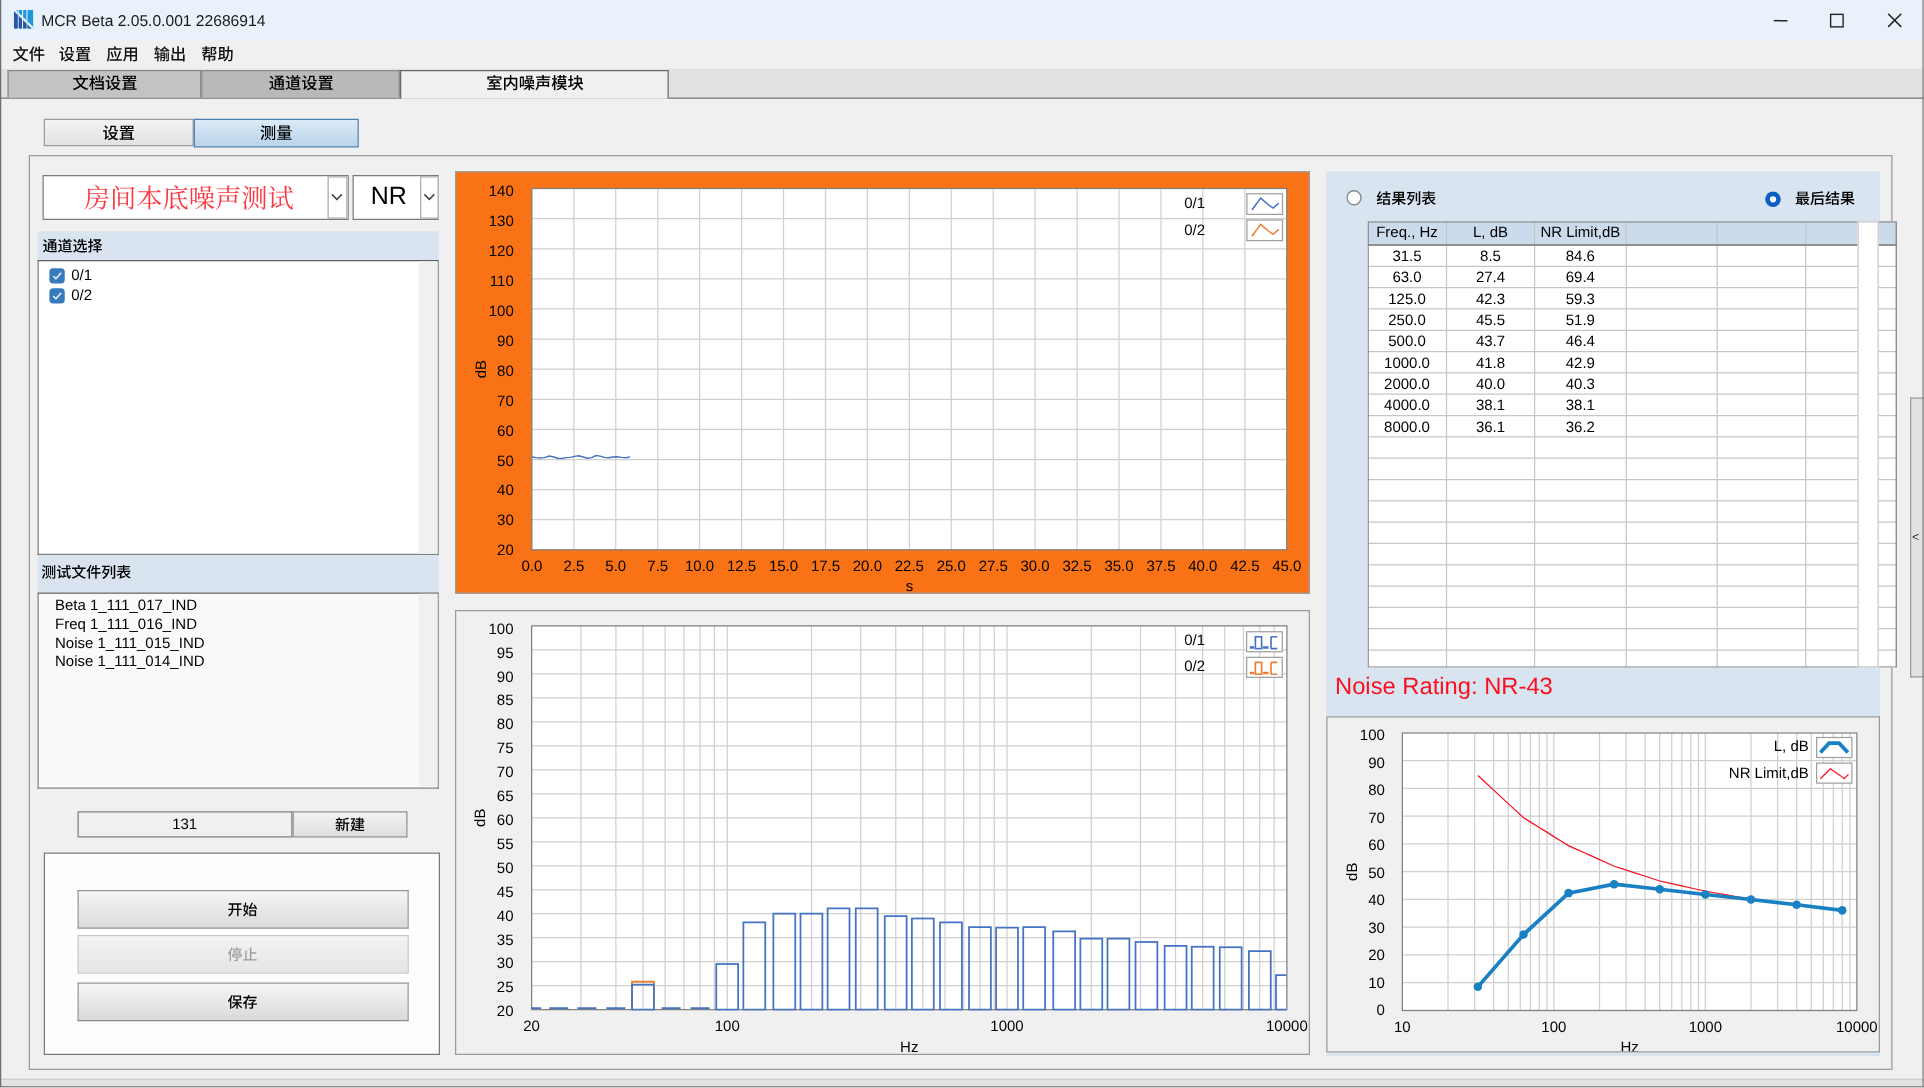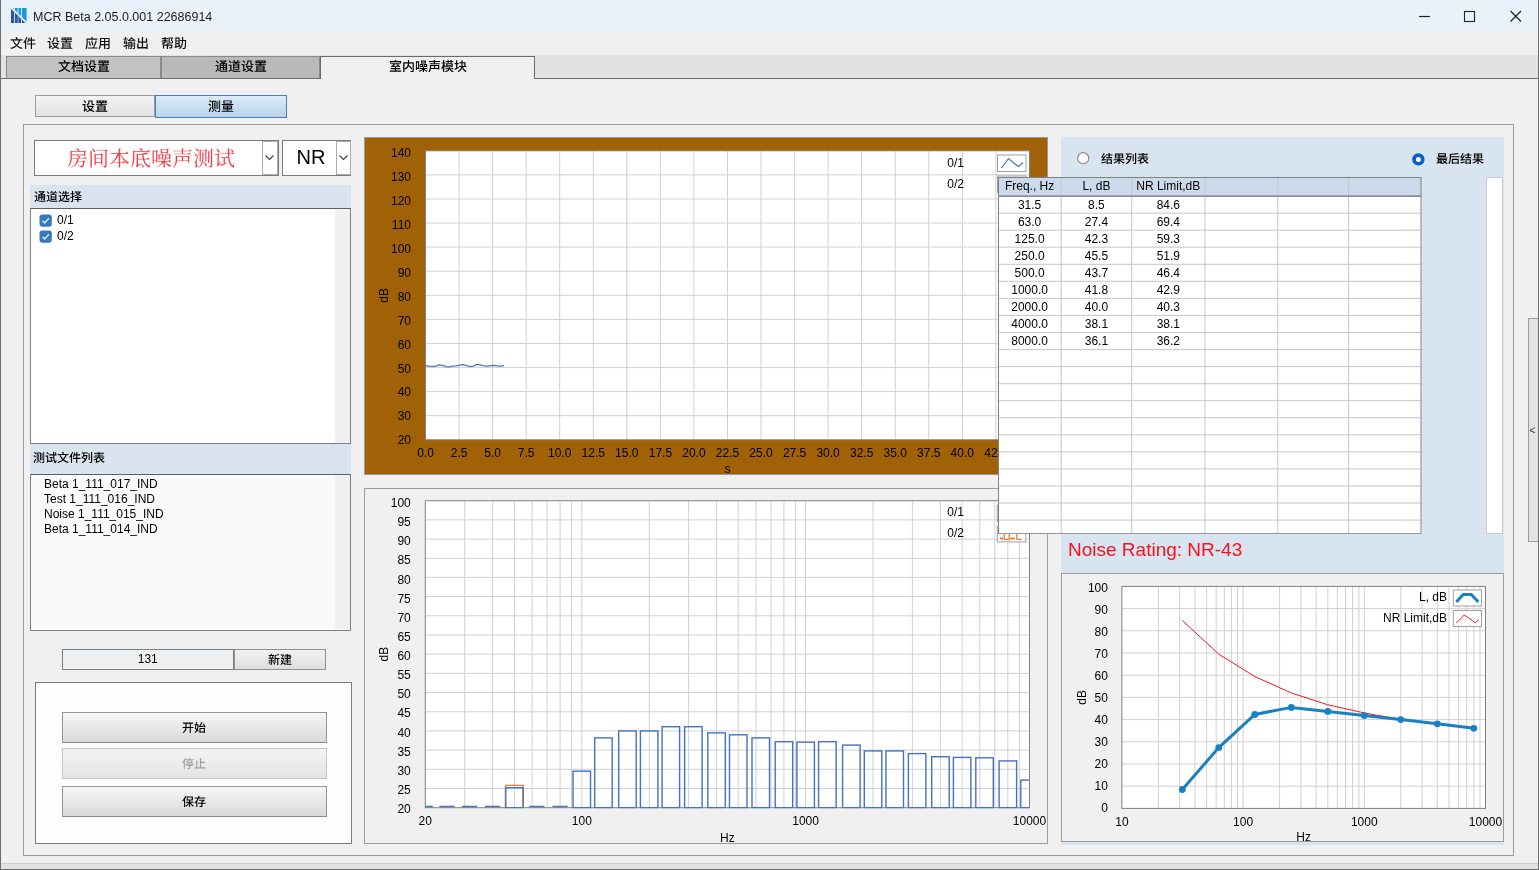--- a/index.html
+++ b/index.html
@@ -120,23 +120,23 @@
 <div class="abs" style="left:57px;top:228.9px;font-size:12px">0/2</div>
 <div class="abs" style="left:30px;top:444px;width:321px;height:29.5px;background:#dae4f0"></div>
 <div style="position:absolute;left:33.0px;top:450.1px;width:72px;height:17px">
     <svg width="73" height="17" viewBox="0 -12 73 17" style="position:absolute" xmlns="http://www.w3.org/2000/svg">
       <path d="M5.8 -1 6.5 -1.5Q6.8 -1.2 7.1 -0.8Q7.4 -0.5 7.7 -0.1Q8 0.2 8.1 0.4L7.4 0.9Q7.2 0.7 7 0.3Q6.7 -0 6.4 -0.4Q6.1 -0.7 5.8 -1ZM3.7 -9.5H7.9V-1.8H7V-8.6H4.6V-1.8H3.7ZM10.3 -10H11.2V-0.2Q11.2 0.2 11.1 0.4Q11 0.7 10.7 0.8Q10.5 0.9 10.1 0.9Q9.7 1 9 1Q9 0.8 8.9 0.5Q8.8 0.2 8.7 0Q9.2 0 9.5 0Q9.9 0 10.1 0Q10.3 0 10.3 -0.2ZM8.6 -9H9.5V-1.8H8.6ZM5.3 -7.8H6.1V-3.4Q6.1 -2.8 6.1 -2.2Q6 -1.6 5.7 -1Q5.4 -0.4 5 0.1Q4.5 0.6 3.6 1Q3.6 0.9 3.5 0.8Q3.4 0.6 3.3 0.5Q3.2 0.4 3.1 0.3Q3.9 -0.1 4.3 -0.5Q4.7 -0.9 4.9 -1.4Q5.2 -1.9 5.2 -2.4Q5.3 -2.9 5.3 -3.5ZM0.9 -9.2 1.6 -10Q1.9 -9.9 2.3 -9.6Q2.6 -9.4 3 -9.2Q3.3 -9 3.6 -8.8L2.9 -7.9Q2.6 -8.1 2.3 -8.3Q2 -8.5 1.6 -8.8Q1.2 -9 0.9 -9.2ZM0.4 -6 1 -6.8Q1.4 -6.6 1.7 -6.4Q2.1 -6.2 2.5 -6Q2.8 -5.8 3 -5.6L2.4 -4.7Q2.2 -4.9 1.8 -5.1Q1.5 -5.3 1.1 -5.6Q0.7 -5.8 0.4 -6ZM0.6 0.3Q0.9 -0.2 1.1 -0.8Q1.4 -1.5 1.7 -2.2Q2 -2.9 2.2 -3.6L3.1 -3Q2.9 -2.3 2.7 -1.7Q2.4 -1 2.2 -0.4Q1.9 0.3 1.7 0.9ZM13.3 -9.2 14.1 -9.9Q14.4 -9.7 14.7 -9.4Q15.1 -9 15.4 -8.7Q15.7 -8.4 15.9 -8.2L15.1 -7.4Q14.9 -7.7 14.6 -8Q14.3 -8.3 14 -8.6Q13.6 -9 13.3 -9.2ZM14.1 0.7 13.9 -0.2 14.2 -0.6 16.4 -2.1Q16.5 -1.9 16.6 -1.6Q16.7 -1.3 16.7 -1.1Q16 -0.6 15.5 -0.3Q15 0.1 14.7 0.3Q14.4 0.4 14.3 0.6Q14.2 0.7 14.1 0.7ZM12.6 -6.4H14.7V-5.3H12.6ZM16.2 -7.7H23.5V-6.6H16.2ZM16.6 -5H19.8V-4H16.6ZM17.7 -4.4H18.7V-0.8L17.7 -0.7ZM16.3 -0.8Q17 -1 18 -1.3Q19 -1.5 20 -1.8L20.2 -0.8Q19.3 -0.5 18.3 -0.3Q17.4 0 16.6 0.2ZM21.4 -9.5 22.1 -10Q22.5 -9.6 22.9 -9.2Q23.2 -8.7 23.4 -8.3L22.6 -7.8Q22.4 -8.2 22.1 -8.6Q21.7 -9.1 21.4 -9.5ZM20 -10.1H21.1Q21.1 -8.5 21.2 -7.1Q21.2 -5.7 21.4 -4.5Q21.5 -3.3 21.6 -2.5Q21.8 -1.6 22 -1.1Q22.2 -0.6 22.4 -0.6Q22.5 -0.6 22.6 -1Q22.7 -1.5 22.8 -2.3Q22.9 -2.2 23 -2.1Q23.2 -2 23.4 -1.8Q23.6 -1.7 23.7 -1.7Q23.6 -0.9 23.4 -0.4Q23.3 0.2 23.1 0.4Q22.9 0.7 22.7 0.8Q22.5 1 22.4 1Q21.8 0.9 21.4 0.4Q21 -0.1 20.8 -1.1Q20.5 -2 20.3 -3.4Q20.2 -4.7 20.1 -6.4Q20 -8.1 20 -10.1ZM14.1 0.7Q14.1 0.6 14 0.4Q13.9 0.2 13.8 0Q13.6 -0.1 13.5 -0.2Q13.7 -0.4 13.9 -0.6Q14.1 -0.9 14.1 -1.3V-6.4H15.2V-0.4Q15.2 -0.4 15.1 -0.3Q15 -0.2 14.8 -0.1Q14.7 0 14.5 0.2Q14.3 0.3 14.2 0.5Q14.1 0.6 14.1 0.7ZM32.5 -7.5 33.7 -7.2Q33 -5 31.8 -3.4Q30.6 -1.9 28.9 -0.8Q27.3 0.3 25.1 1Q25 0.8 24.9 0.6Q24.8 0.4 24.6 0.2Q24.5 0 24.4 -0.1Q26.5 -0.7 28.1 -1.6Q29.7 -2.6 30.8 -4.1Q31.9 -5.5 32.5 -7.5ZM27.4 -7.5Q28.1 -5.7 29.2 -4.2Q30.3 -2.7 32 -1.7Q33.6 -0.6 35.7 -0.1Q35.5 -0 35.4 0.2Q35.2 0.4 35.1 0.6Q35 0.8 34.9 0.9Q32.7 0.3 31.1 -0.8Q29.5 -1.9 28.3 -3.5Q27.1 -5.1 26.4 -7.1ZM24.6 -8.1H35.5V-6.9H24.6ZM29 -9.9 30.2 -10.2Q30.5 -9.8 30.7 -9.3Q31 -8.8 31.1 -8.4L29.8 -8Q29.7 -8.4 29.5 -8.9Q29.3 -9.4 29 -9.9ZM43.2 -10H44.3V1H43.2ZM41.1 -9.5 42.2 -9.3Q42 -8.5 41.8 -7.6Q41.6 -6.8 41.3 -6.1Q41 -5.4 40.6 -4.9Q40.5 -5 40.3 -5.1Q40.2 -5.2 40 -5.3Q39.8 -5.4 39.7 -5.5Q40 -5.9 40.3 -6.6Q40.6 -7.3 40.8 -8Q41 -8.7 41.1 -9.5ZM41.4 -7.7H47V-6.6H41.1ZM39.8 -4.2H47.5V-3.1H39.8ZM39.1 -10.1 40.2 -9.8Q39.8 -8.7 39.3 -7.7Q38.8 -6.7 38.2 -5.8Q37.6 -4.9 36.9 -4.3Q36.9 -4.4 36.8 -4.6Q36.7 -4.8 36.5 -5.1Q36.4 -5.3 36.3 -5.4Q36.9 -6 37.4 -6.7Q37.9 -7.5 38.3 -8.3Q38.8 -9.2 39.1 -10.1ZM37.9 -6.9 39 -8 39 -8V1H37.9ZM48.7 -9.5H54.9V-8.4H48.7ZM50.6 -9.1 51.7 -8.9Q51.5 -7.8 51.1 -6.7Q50.8 -5.7 50.4 -4.8Q49.9 -3.9 49.4 -3.3Q49.3 -3.4 49.1 -3.5Q49 -3.7 48.8 -3.8Q48.6 -3.9 48.5 -4Q49 -4.6 49.4 -5.4Q49.8 -6.2 50.1 -7.1Q50.4 -8.1 50.6 -9.1ZM50.8 -6.9H53.6V-5.8H50.5ZM53.5 -6.9H53.7L53.9 -6.9L54.6 -6.7Q54.3 -4.6 53.6 -3.1Q52.9 -1.6 51.9 -0.5Q50.9 0.5 49.5 1.1Q49.5 0.9 49.3 0.8Q49.2 0.6 49.1 0.4Q49 0.2 48.8 0.1Q50 -0.3 51 -1.3Q51.9 -2.2 52.6 -3.5Q53.2 -4.9 53.5 -6.6ZM50.1 -3.5 50.8 -4.4Q51.1 -4.2 51.5 -3.9Q51.8 -3.6 52.1 -3.4Q52.5 -3.1 52.7 -2.9L52 -1.9Q51.8 -2.2 51.5 -2.4Q51.2 -2.7 50.8 -3Q50.4 -3.3 50.1 -3.5ZM55.6 -8.8H56.7V-2H55.6ZM58 -10H59.2V-0.4Q59.2 0.1 59.1 0.4Q58.9 0.6 58.6 0.8Q58.3 0.9 57.9 0.9Q57.4 1 56.7 1Q56.6 0.7 56.5 0.4Q56.4 0.1 56.3 -0.1Q56.8 -0.1 57.2 -0.1Q57.6 -0.1 57.8 -0.1Q57.9 -0.1 58 -0.2Q58 -0.2 58 -0.4ZM61.2 -9.2H70.9V-8.2H61.2ZM61.8 -7.3H70.4V-6.4H61.8ZM60.7 -5.5H71.2V-4.5H60.7ZM65.4 -10.1H66.5V-4.7H65.4ZM65.2 -5.3 66.2 -4.8Q65.7 -4.3 65.1 -3.8Q64.6 -3.3 63.9 -2.8Q63.2 -2.4 62.5 -2Q61.8 -1.6 61.1 -1.4Q61 -1.5 60.9 -1.7Q60.8 -1.9 60.6 -2Q60.5 -2.2 60.3 -2.3Q61 -2.5 61.7 -2.8Q62.4 -3.2 63.1 -3.5Q63.7 -3.9 64.3 -4.4Q64.8 -4.8 65.2 -5.3ZM66.8 -5Q67.2 -3.8 67.9 -2.9Q68.6 -2 69.5 -1.3Q70.4 -0.7 71.7 -0.3Q71.5 -0.2 71.4 -0Q71.2 0.1 71.1 0.3Q71 0.5 70.9 0.7Q69.6 0.2 68.6 -0.5Q67.7 -1.3 67 -2.3Q66.3 -3.4 65.8 -4.7ZM70.1 -4.2 71 -3.5Q70.4 -3 69.7 -2.5Q68.9 -2 68.3 -1.7L67.6 -2.3Q68 -2.5 68.4 -2.9Q68.9 -3.2 69.3 -3.5Q69.8 -3.9 70.1 -4.2ZM62.9 1 62.8 0 63.3 -0.4 66.9 -1.4Q67 -1.2 67 -0.9Q67.1 -0.6 67.1 -0.4Q65.9 -0 65.1 0.2Q64.3 0.5 63.9 0.6Q63.5 0.8 63.3 0.8Q63.1 0.9 62.9 1ZM62.9 1Q62.9 0.9 62.8 0.7Q62.7 0.5 62.6 0.3Q62.5 0.1 62.5 -0Q62.6 -0.1 62.8 -0.3Q63 -0.5 63 -0.9V-3.3H64.2V-0Q64.2 -0 64 0.1Q63.9 0.1 63.7 0.2Q63.5 0.4 63.4 0.5Q63.2 0.6 63.1 0.8Q62.9 0.9 62.9 1Z" fill="#000"></path>
     </svg>
   </div>
 <div class="abs" style="left:30px;top:473.5px;width:321px;height:157px;background:#fafafa;border:1px solid #808080;border-top:1.5px solid #5f5f5f"></div>
 <div class="abs" style="left:335px;top:475px;width:15px;height:154px;background:#f0f0f0"></div>
 <div class="abs" style="left:44px;top:477.4px;font-size:12px">Beta 1_111_017_IND</div>
-<div class="abs" style="left:44px;top:492.1px;font-size:12px">Test 1_111_016_IND</div>
+<div class="abs" style="left:44px;top:492.1px;font-size:12px">Freq 1_111_016_IND</div>
 <div class="abs" style="left:44px;top:506.8px;font-size:12px">Noise 1_111_015_IND</div>
-<div class="abs" style="left:44px;top:521.5px;font-size:12px">Beta 1_111_014_IND</div>
+<div class="abs" style="left:44px;top:521.5px;font-size:12px">Noise 1_111_014_IND</div>
 <div class="abs" style="left:62px;top:648.5px;width:171.5px;height:21.5px;background:#eef0f1;border:1px solid #808080"></div>
 <div class="abs" style="left:62px;top:648.5px;width:171.5px;height:21.5px;text-align:center;line-height:21.5px;font-size:12px">131</div>
 <div class="abs" style="left:233.5px;top:648.5px;width:92px;height:21.5px;background:linear-gradient(#f2f2f2,#dedede);border:1px solid #8f8f8f"></div>
 <div style="position:absolute;left:267.5px;top:651.6px;width:24px;height:17px">
     <svg width="25" height="17" viewBox="0 -12 25 17" style="position:absolute" xmlns="http://www.w3.org/2000/svg">
       <path d="M7.1 -6.1H11.5V-5.1H7.1ZM0.7 -8.9H6V-8H0.7ZM0.6 -4.1H6.1V-3.2H0.6ZM0.5 -6.2H6.2V-5.2H0.5ZM9.2 -5.7H10.3V1H9.2ZM1.4 -7.7 2.3 -7.9Q2.5 -7.6 2.6 -7.1Q2.8 -6.7 2.8 -6.4L1.8 -6.1Q1.8 -6.4 1.7 -6.9Q1.6 -7.3 1.4 -7.7ZM4.4 -8 5.4 -7.7Q5.2 -7.2 5 -6.7Q4.8 -6.2 4.7 -5.8L3.7 -6.1Q3.9 -6.3 4 -6.6Q4.1 -7 4.2 -7.3Q4.3 -7.7 4.4 -8ZM10.3 -10 11.2 -9.1Q10.6 -8.9 9.9 -8.7Q9.2 -8.5 8.4 -8.4Q7.7 -8.2 7 -8.1Q6.9 -8.3 6.8 -8.6Q6.7 -8.8 6.6 -9Q7.3 -9.1 8 -9.3Q8.7 -9.4 9.3 -9.6Q9.9 -9.8 10.3 -10ZM2.5 -9.9 3.5 -10.2Q3.7 -9.8 3.9 -9.4Q4.1 -8.9 4.2 -8.6L3.1 -8.3Q3 -8.6 2.9 -9.1Q2.7 -9.6 2.5 -9.9ZM2.9 -5.6H3.9V-0.3Q3.9 0.1 3.8 0.3Q3.8 0.5 3.5 0.6Q3.3 0.7 3 0.7Q2.6 0.8 2.2 0.8Q2.1 0.6 2 0.3Q1.9 0 1.8 -0.2Q2.1 -0.2 2.4 -0.2Q2.6 -0.2 2.7 -0.2Q2.9 -0.2 2.9 -0.3ZM6.6 -9H7.7V-4.8Q7.7 -4.2 7.6 -3.4Q7.6 -2.7 7.5 -1.9Q7.3 -1.1 7.1 -0.4Q6.8 0.3 6.4 0.9Q6.4 0.8 6.2 0.6Q6 0.5 5.9 0.4Q5.7 0.3 5.6 0.2Q6 -0.5 6.3 -1.4Q6.5 -2.2 6.5 -3.1Q6.6 -4 6.6 -4.8ZM4.3 -2.4 5 -2.9Q5.3 -2.4 5.6 -1.9Q5.9 -1.4 6 -1L5.3 -0.6Q5.1 -0.9 4.8 -1.5Q4.6 -2 4.3 -2.4ZM1.5 -2.8 2.4 -2.5Q2.2 -1.9 1.9 -1.3Q1.5 -0.7 1.2 -0.3Q1 -0.4 0.8 -0.6Q0.6 -0.8 0.4 -0.9Q0.8 -1.2 1 -1.7Q1.3 -2.2 1.5 -2.8ZM16 -7.5H23.4V-6.7H16ZM16.5 -4.2H22.8V-3.4H16.5ZM16 -2.6H23.2V-1.7H16ZM18.9 -10.1H19.9V-0.7H18.9ZM16.7 -9.2H22.6V-5H16.6V-5.9H21.6V-8.3H16.7ZM12.7 -9.4H15.5V-8.4H12.7ZM13.7 -6H15.4V-5H13.6ZM15 -6H15.3L15.4 -6L16.1 -5.9Q15.8 -3.3 15.1 -1.6Q14.4 0.1 13.2 1Q13.1 0.9 13 0.8Q12.8 0.6 12.7 0.5Q12.5 0.3 12.4 0.3Q13.5 -0.5 14.2 -2Q14.8 -3.5 15 -5.8ZM13.7 -4.1Q14 -2.9 14.6 -2.1Q15.2 -1.4 16 -1Q16.7 -0.6 17.7 -0.4Q18.6 -0.3 19.8 -0.3Q19.9 -0.3 20.3 -0.3Q20.7 -0.3 21.1 -0.3Q21.6 -0.3 22.1 -0.3Q22.6 -0.3 23 -0.3Q23.4 -0.3 23.6 -0.3Q23.5 -0.2 23.4 0Q23.3 0.2 23.3 0.4Q23.2 0.6 23.2 0.7H22.5H19.7Q18.4 0.7 17.4 0.6Q16.3 0.4 15.4 -0.1Q14.5 -0.6 13.9 -1.5Q13.3 -2.4 12.8 -3.8ZM13.1 -4.5Q13.1 -4.7 13 -4.8Q12.9 -5 12.8 -5.2Q12.8 -5.3 12.7 -5.4Q12.9 -5.5 13.1 -5.7Q13.3 -5.9 13.5 -6.2Q13.6 -6.4 13.9 -6.9Q14.2 -7.4 14.5 -8Q14.8 -8.7 15 -9.3V-9.4L15.4 -9.6L16.1 -9.1Q15.6 -8 15 -6.9Q14.5 -5.9 13.9 -5.1V-5.1Q13.9 -5.1 13.8 -5Q13.7 -5 13.5 -4.9Q13.4 -4.8 13.2 -4.7Q13.1 -4.6 13.1 -4.5Z" fill="#000"></path>
     </svg>
   </div>
 <div class="abs" style="left:35px;top:682px;width:317px;height:162px;background:#fdfdfd;border:1px solid #7a7a7a"></div>
 <div class="abs" style="left:62px;top:712px;width:264.5px;height:30.5px;background:linear-gradient(#f6f6f6,#dadada);border:1px solid #959595;border-bottom-color:#8a8a8a"></div>
@@ -150,21 +150,21 @@
     <svg width="25" height="17" viewBox="0 -12 25 17" style="position:absolute" xmlns="http://www.w3.org/2000/svg">
       <path d="M3.9 -9.1H11.4V-8.2H3.9ZM4.8 -2.9H10.3V-2H4.8ZM5.8 -6.8V-6H9.4V-6.8ZM4.7 -7.6H10.5V-5.2H4.7ZM7.1 -2.5H8.2V-0.2Q8.2 0.2 8.1 0.5Q8 0.7 7.6 0.8Q7.3 0.9 6.8 0.9Q6.3 1 5.6 1Q5.6 0.7 5.5 0.5Q5.4 0.2 5.3 -0Q5.6 -0 5.9 -0Q6.3 -0 6.5 -0Q6.7 -0 6.8 -0Q7 -0 7 -0.1Q7.1 -0.1 7.1 -0.2ZM3.7 -4.6H11.5V-2.5H10.5V-3.6H4.7V-2.5H3.7ZM6.7 -9.9 7.8 -10.2Q8 -9.9 8.2 -9.5Q8.3 -9.2 8.4 -8.9L7.3 -8.6Q7.2 -8.8 7.1 -9.2Q6.9 -9.6 6.7 -9.9ZM3 -10.1 4 -9.8Q3.7 -8.8 3.2 -7.8Q2.7 -6.7 2.1 -5.9Q1.6 -5 0.9 -4.3Q0.9 -4.4 0.8 -4.6Q0.7 -4.9 0.5 -5.1Q0.4 -5.3 0.3 -5.4Q0.9 -6 1.4 -6.8Q1.9 -7.5 2.3 -8.4Q2.7 -9.2 3 -10.1ZM1.8 -6.9 2.8 -8 2.8 -7.9V1H1.8ZM18.5 -6.2H22.9V-5.1H18.5ZM12.5 -0.7H23.4V0.4H12.5ZM17.9 -10.1H19.1V-0.1H17.9ZM14.2 -7.6H15.3V-0.2H14.2Z" fill="#9c9c9c"></path>
     </svg>
   </div>
 <div class="abs" style="left:62px;top:786px;width:264.5px;height:30.5px;background:linear-gradient(#f6f6f6,#dadada);border:1px solid #959595;border-bottom-color:#8a8a8a"></div>
 <div style="position:absolute;left:182.0px;top:793.6px;width:24px;height:17px">
     <svg width="25" height="17" viewBox="0 -12 25 17" style="position:absolute" xmlns="http://www.w3.org/2000/svg">
       <path d="M7.1 -6H8.2V1H7.1ZM3.7 -4.3H11.5V-3.3H3.7ZM8.5 -3.9Q8.8 -3.2 9.4 -2.5Q9.9 -1.8 10.6 -1.3Q11.2 -0.7 11.8 -0.4Q11.7 -0.3 11.5 -0.1Q11.4 0.1 11.3 0.2Q11.1 0.4 11 0.5Q10.4 0.1 9.7 -0.6Q9.1 -1.2 8.6 -2Q8 -2.8 7.6 -3.6ZM6.9 -4 7.8 -3.6Q7.4 -2.8 6.8 -2Q6.2 -1.2 5.5 -0.6Q4.9 0.1 4.1 0.5Q4.1 0.4 3.9 0.2Q3.8 0 3.6 -0.1Q3.5 -0.3 3.4 -0.4Q4.1 -0.7 4.7 -1.3Q5.4 -1.9 6 -2.6Q6.5 -3.2 6.9 -4ZM5.7 -8.6V-6.6H9.7V-8.6ZM4.6 -9.6H10.9V-5.6H4.6ZM3.2 -10.1 4.3 -9.8Q3.9 -8.7 3.3 -7.7Q2.8 -6.7 2.2 -5.9Q1.5 -5 0.9 -4.3Q0.8 -4.4 0.7 -4.7Q0.6 -4.9 0.5 -5.1Q0.4 -5.3 0.3 -5.5Q0.8 -6 1.4 -6.8Q1.9 -7.5 2.4 -8.4Q2.9 -9.2 3.2 -10.1ZM2 -6.9 3.1 -8 3.1 -8V1H2ZM16.1 -3.2H23.5V-2.2H16.1ZM17.1 -6.3H21.9V-5.3H17.1ZM19.3 -4.2H20.5V-0.3Q20.5 0.2 20.3 0.5Q20.2 0.7 19.9 0.8Q19.6 1 19 1Q18.5 1 17.8 1Q17.7 0.8 17.6 0.5Q17.5 0.2 17.4 -0.1Q17.8 -0.1 18.1 -0.1Q18.4 -0 18.7 -0Q18.9 -0.1 19 -0.1Q19.2 -0.1 19.3 -0.1Q19.3 -0.2 19.3 -0.3ZM21.6 -6.3H21.9L22.1 -6.4L22.8 -5.8Q22.4 -5.4 21.9 -5Q21.5 -4.5 20.9 -4.2Q20.4 -3.8 19.9 -3.5Q19.8 -3.7 19.6 -3.8Q19.4 -4 19.3 -4.2Q19.7 -4.4 20.2 -4.7Q20.6 -5.1 21 -5.4Q21.3 -5.8 21.6 -6.1ZM12.7 -8.6H23.3V-7.5H12.7ZM16.5 -10.1 17.7 -9.9Q17.3 -8.4 16.6 -7.1Q16 -5.7 15 -4.5Q14.1 -3.3 12.9 -2.4Q12.8 -2.6 12.7 -2.8Q12.6 -3 12.5 -3.2Q12.4 -3.4 12.3 -3.5Q13.1 -4.1 13.8 -4.8Q14.5 -5.6 15 -6.5Q15.5 -7.3 15.9 -8.3Q16.3 -9.2 16.5 -10.1ZM14.2 -5.2H15.3V1H14.2Z" fill="#000"></path>
     </svg>
   </div>
-<div class="abs" style="left:364px;top:136.5px;width:684px;height:338.5px;background:#a16207;border:1px solid #9b9b9b">
+<div class="abs" style="left:364px;top:136.5px;width:684px;height:338.5px;background:#f97316;border:1px solid #9b9b9b">
     <svg width="682" height="336.5" viewBox="0 0 682 336.5" style="position:absolute;left:0;top:0">
       <rect x="60.5" y="12.800000000000011" width="603.9" height="289.0" fill="#fff"></rect>
       <path d="M94.1 12.800000000000011V301.8 M127.6 12.800000000000011V301.8 M161.2 12.800000000000011V301.8 M194.7 12.800000000000011V301.8 M228.3 12.800000000000011V301.8 M261.8 12.800000000000011V301.8 M295.4 12.800000000000011V301.8 M328.9 12.800000000000011V301.8 M362.5 12.800000000000011V301.8 M396.0 12.800000000000011V301.8 M429.6 12.800000000000011V301.8 M463.1 12.800000000000011V301.8 M496.7 12.800000000000011V301.8 M530.2 12.800000000000011V301.8 M563.8 12.800000000000011V301.8 M597.3 12.800000000000011V301.8 M630.9 12.800000000000011V301.8 M60.5 36.9H664.4 M60.5 61.0H664.4 M60.5 85.1H664.4 M60.5 109.1H664.4 M60.5 133.2H664.4 M60.5 157.3H664.4 M60.5 181.4H664.4 M60.5 205.5H664.4 M60.5 229.6H664.4 M60.5 253.6H664.4 M60.5 277.7H664.4" stroke="#d0d0d0" stroke-width="1" fill="none"></path>
       <rect x="60.5" y="12.800000000000011" width="603.9" height="289.0" fill="none" stroke="#808080"></rect>
       <text x="46.0" y="19.2" font-size="12" text-anchor="end">140</text>
       <text x="46.0" y="43.1" font-size="12" text-anchor="end">130</text>
       <text x="46.0" y="67.0" font-size="12" text-anchor="end">120</text>
       <text x="46.0" y="91.0" font-size="12" text-anchor="end">110</text>
       <text x="46.0" y="114.9" font-size="12" text-anchor="end">100</text>
       <text x="46.0" y="138.8" font-size="12" text-anchor="end">90</text>
@@ -290,21 +290,21 @@
   </div>
 <svg class="abs" style="left:1411.5px;top:152.6px" width="14" height="14" viewBox="0 0 14 14">
 <circle cx="6.4" cy="6.4" r="6.2" fill="#0b5fc2"></circle>
     <circle cx="6.4" cy="6.4" r="2.5" fill="#fff"></circle>
   </svg>
 <div style="position:absolute;left:1436.4px;top:151.1px;width:48px;height:17px">
     <svg width="49" height="17" viewBox="0 -12 49 17" style="position:absolute" xmlns="http://www.w3.org/2000/svg">
       <path d="M3.2 -7.6V-6.9H8.8V-7.6ZM3.2 -9V-8.3H8.8V-9ZM2.1 -9.7H10V-6.1H2.1ZM0.6 -5.5H11.4V-4.6H0.6ZM6.1 -4H10.3V-3.1H6.1ZM2.4 -4H5.2V-3.1H2.4ZM2.4 -2.5H5.2V-1.6H2.4ZM7.5 -3.3Q8 -2 9.1 -1.2Q10.1 -0.3 11.6 0.1Q11.4 0.2 11.3 0.5Q11.1 0.8 10.9 1Q9.4 0.5 8.3 -0.5Q7.2 -1.5 6.6 -3ZM10.1 -4H10.3L10.5 -4L11.1 -3.8Q10.8 -2.6 10.1 -1.6Q9.4 -0.7 8.5 -0.1Q7.6 0.6 6.5 1Q6.5 0.8 6.3 0.5Q6.1 0.3 6 0.1Q6.9 -0.1 7.7 -0.7Q8.6 -1.3 9.2 -2.1Q9.8 -2.9 10.1 -3.8ZM0.5 -0.6Q1.3 -0.7 2.2 -0.8Q3.2 -0.9 4.2 -1Q5.3 -1.1 6.3 -1.2L6.3 -0.3Q5.3 -0.2 4.3 -0Q3.3 0.1 2.3 0.2Q1.4 0.3 0.6 0.4ZM4.6 -5.3H5.7V1H4.6ZM1.7 -5.2H2.7V-0.3H1.7ZM14.3 -6.8H23.5V-5.7H14.3ZM16.3 -0.6H21.9V0.4H16.3ZM21.8 -10.1 22.7 -9.1Q21.8 -8.9 20.8 -8.7Q19.7 -8.6 18.6 -8.4Q17.4 -8.3 16.3 -8.2Q15.1 -8.1 14 -8.1Q14 -8.3 13.9 -8.6Q13.8 -8.9 13.7 -9.1Q14.8 -9.1 15.9 -9.2Q17.1 -9.3 18.1 -9.5Q19.2 -9.6 20.1 -9.7Q21.1 -9.9 21.8 -10.1ZM15.8 -4.2H22.7V1H21.5V-3.1H16.9V1H15.8ZM13.7 -9.1H14.9V-5.9Q14.9 -5.1 14.9 -4.2Q14.8 -3.3 14.6 -2.4Q14.5 -1.4 14.1 -0.6Q13.8 0.3 13.3 1Q13.2 0.9 13 0.8Q12.8 0.6 12.6 0.5Q12.5 0.3 12.3 0.3Q12.8 -0.4 13.1 -1.2Q13.4 -2 13.5 -2.8Q13.7 -3.6 13.7 -4.4Q13.7 -5.2 13.7 -5.9ZM24.8 -2.1Q24.7 -2.2 24.7 -2.4Q24.6 -2.6 24.5 -2.9Q24.5 -3.1 24.4 -3.2Q24.6 -3.3 24.8 -3.5Q25.1 -3.7 25.4 -4Q25.5 -4.2 25.8 -4.5Q26.1 -4.9 26.5 -5.4Q26.9 -5.9 27.3 -6.5Q27.6 -7.1 28 -7.7L29 -7Q28.2 -5.9 27.3 -4.7Q26.4 -3.6 25.5 -2.7V-2.7Q25.5 -2.7 25.4 -2.7Q25.3 -2.6 25.1 -2.5Q25 -2.4 24.9 -2.3Q24.8 -2.2 24.8 -2.1ZM24.8 -2.1 24.7 -3.1 25.3 -3.4 28.8 -4Q28.8 -3.8 28.8 -3.5Q28.8 -3.2 28.9 -3Q27.6 -2.8 26.9 -2.6Q26.1 -2.5 25.7 -2.4Q25.3 -2.3 25.1 -2.3Q24.9 -2.2 24.8 -2.1ZM24.7 -5.1Q24.6 -5.2 24.6 -5.4Q24.5 -5.6 24.4 -5.8Q24.4 -6 24.3 -6.2Q24.5 -6.2 24.6 -6.4Q24.8 -6.6 25 -6.9Q25.1 -7 25.3 -7.4Q25.5 -7.7 25.7 -8.1Q25.9 -8.6 26.2 -9.1Q26.4 -9.6 26.6 -10.1L27.7 -9.6Q27.4 -8.9 27 -8.2Q26.7 -7.5 26.2 -6.9Q25.8 -6.2 25.4 -5.7V-5.7Q25.4 -5.7 25.3 -5.6Q25.2 -5.6 25 -5.5Q24.9 -5.4 24.8 -5.3Q24.7 -5.2 24.7 -5.1ZM24.7 -5.1 24.7 -5.9 25.2 -6.3 27.7 -6.5Q27.7 -6.2 27.6 -6Q27.6 -5.7 27.6 -5.5Q26.8 -5.4 26.2 -5.4Q25.7 -5.3 25.4 -5.2Q25.1 -5.2 24.9 -5.2Q24.8 -5.1 24.7 -5.1ZM24.4 -0.7Q24.9 -0.8 25.7 -1Q26.4 -1.1 27.2 -1.3Q28.1 -1.4 28.9 -1.6L29 -0.5Q27.8 -0.3 26.6 -0Q25.5 0.2 24.6 0.4ZM28.9 -8.6H35.4V-7.5H28.9ZM29.2 -5.9H35.1V-4.8H29.2ZM30.1 -0.5H34.3V0.5H30.1ZM31.6 -10.1H32.8V-5.3H31.6ZM29.5 -3.7H34.9V1H33.7V-2.7H30.6V1H29.5ZM36.7 -3.8H47.3V-2.7H36.7ZM41.4 -9.2H42.6V1H41.4ZM41.1 -3.3 42 -2.9Q41.4 -2.1 40.7 -1.5Q39.9 -0.8 39 -0.2Q38 0.3 37.1 0.6Q37.1 0.5 36.9 0.3Q36.8 0.2 36.6 -0Q36.5 -0.2 36.4 -0.3Q37 -0.5 37.7 -0.8Q38.4 -1.1 39 -1.5Q39.6 -1.9 40.2 -2.4Q40.7 -2.8 41.1 -3.3ZM42.9 -3.4Q43.3 -2.9 43.8 -2.5Q44.4 -2 45 -1.6Q45.6 -1.2 46.3 -0.9Q47 -0.6 47.7 -0.4Q47.5 -0.3 47.4 -0.1Q47.2 0.1 47.1 0.3Q47 0.4 46.9 0.6Q46.2 0.3 45.5 -0.1Q44.9 -0.4 44.2 -0.9Q43.6 -1.4 43 -1.9Q42.4 -2.4 42 -3ZM39 -6.7V-5.6H45V-6.7ZM39 -8.6V-7.6H45V-8.6ZM37.9 -9.6H46.2V-4.7H37.9Z" fill="#000"></path>
     </svg>
   </div>
-<div class="abs" style="left:998px;top:177.1px;width:430px;height:357.2px"><svg width="423.5" height="357.2" viewBox="0 0 423.5 357.2">
+<div class="abs" style="left:1094px;top:177.1px;width:430px;height:357.2px"><svg width="423.5" height="357.2" viewBox="0 0 423.5 357.2">
       <rect x="0" y="0" width="423.5" height="357.2" fill="#fff"></rect>
       <rect x="0" y="0" width="423.5" height="19.1" fill="#ccdbeb"></rect>
       <path d="M0 36.2H423.5 M0 53.2H423.5 M0 70.2H423.5 M0 87.3H423.5 M0 104.3H423.5 M0 121.4H423.5 M0 138.4H423.5 M0 155.5H423.5 M0 172.6H423.5 M0 189.6H423.5 M0 206.7H423.5 M0 223.7H423.5 M0 240.8H423.5 M0 257.8H423.5 M0 274.9H423.5 M0 291.9H423.5 M0 309.0H423.5 M0 326.0H423.5 M0 343.1H423.5 M63.2 0V357.2 M133.7 0V357.2 M207.0 0V357.2 M279.8 0V357.2 M350.6 0V357.2" stroke="#c6c6c6" stroke-width="1" fill="none"></path>
       <path d="M0 19.1H423.5" stroke="#909090" stroke-width="1.6" fill="none"></path>
       <rect x="0.5" y="0.5" width="422.5" height="356.2" fill="none" stroke="#808080"></rect>
       <text x="31.6" y="12.8" font-size="12" text-anchor="middle">Freq., Hz</text>
       <text x="98.4" y="12.8" font-size="12" text-anchor="middle">L, dB</text>
       <text x="170.3" y="12.8" font-size="12" text-anchor="middle">NR Limit,dB</text>
       <text x="31.6" y="31.9" font-size="12" text-anchor="middle">31.5</text>
       <text x="98.4" y="31.9" font-size="12" text-anchor="middle">8.5</text>

